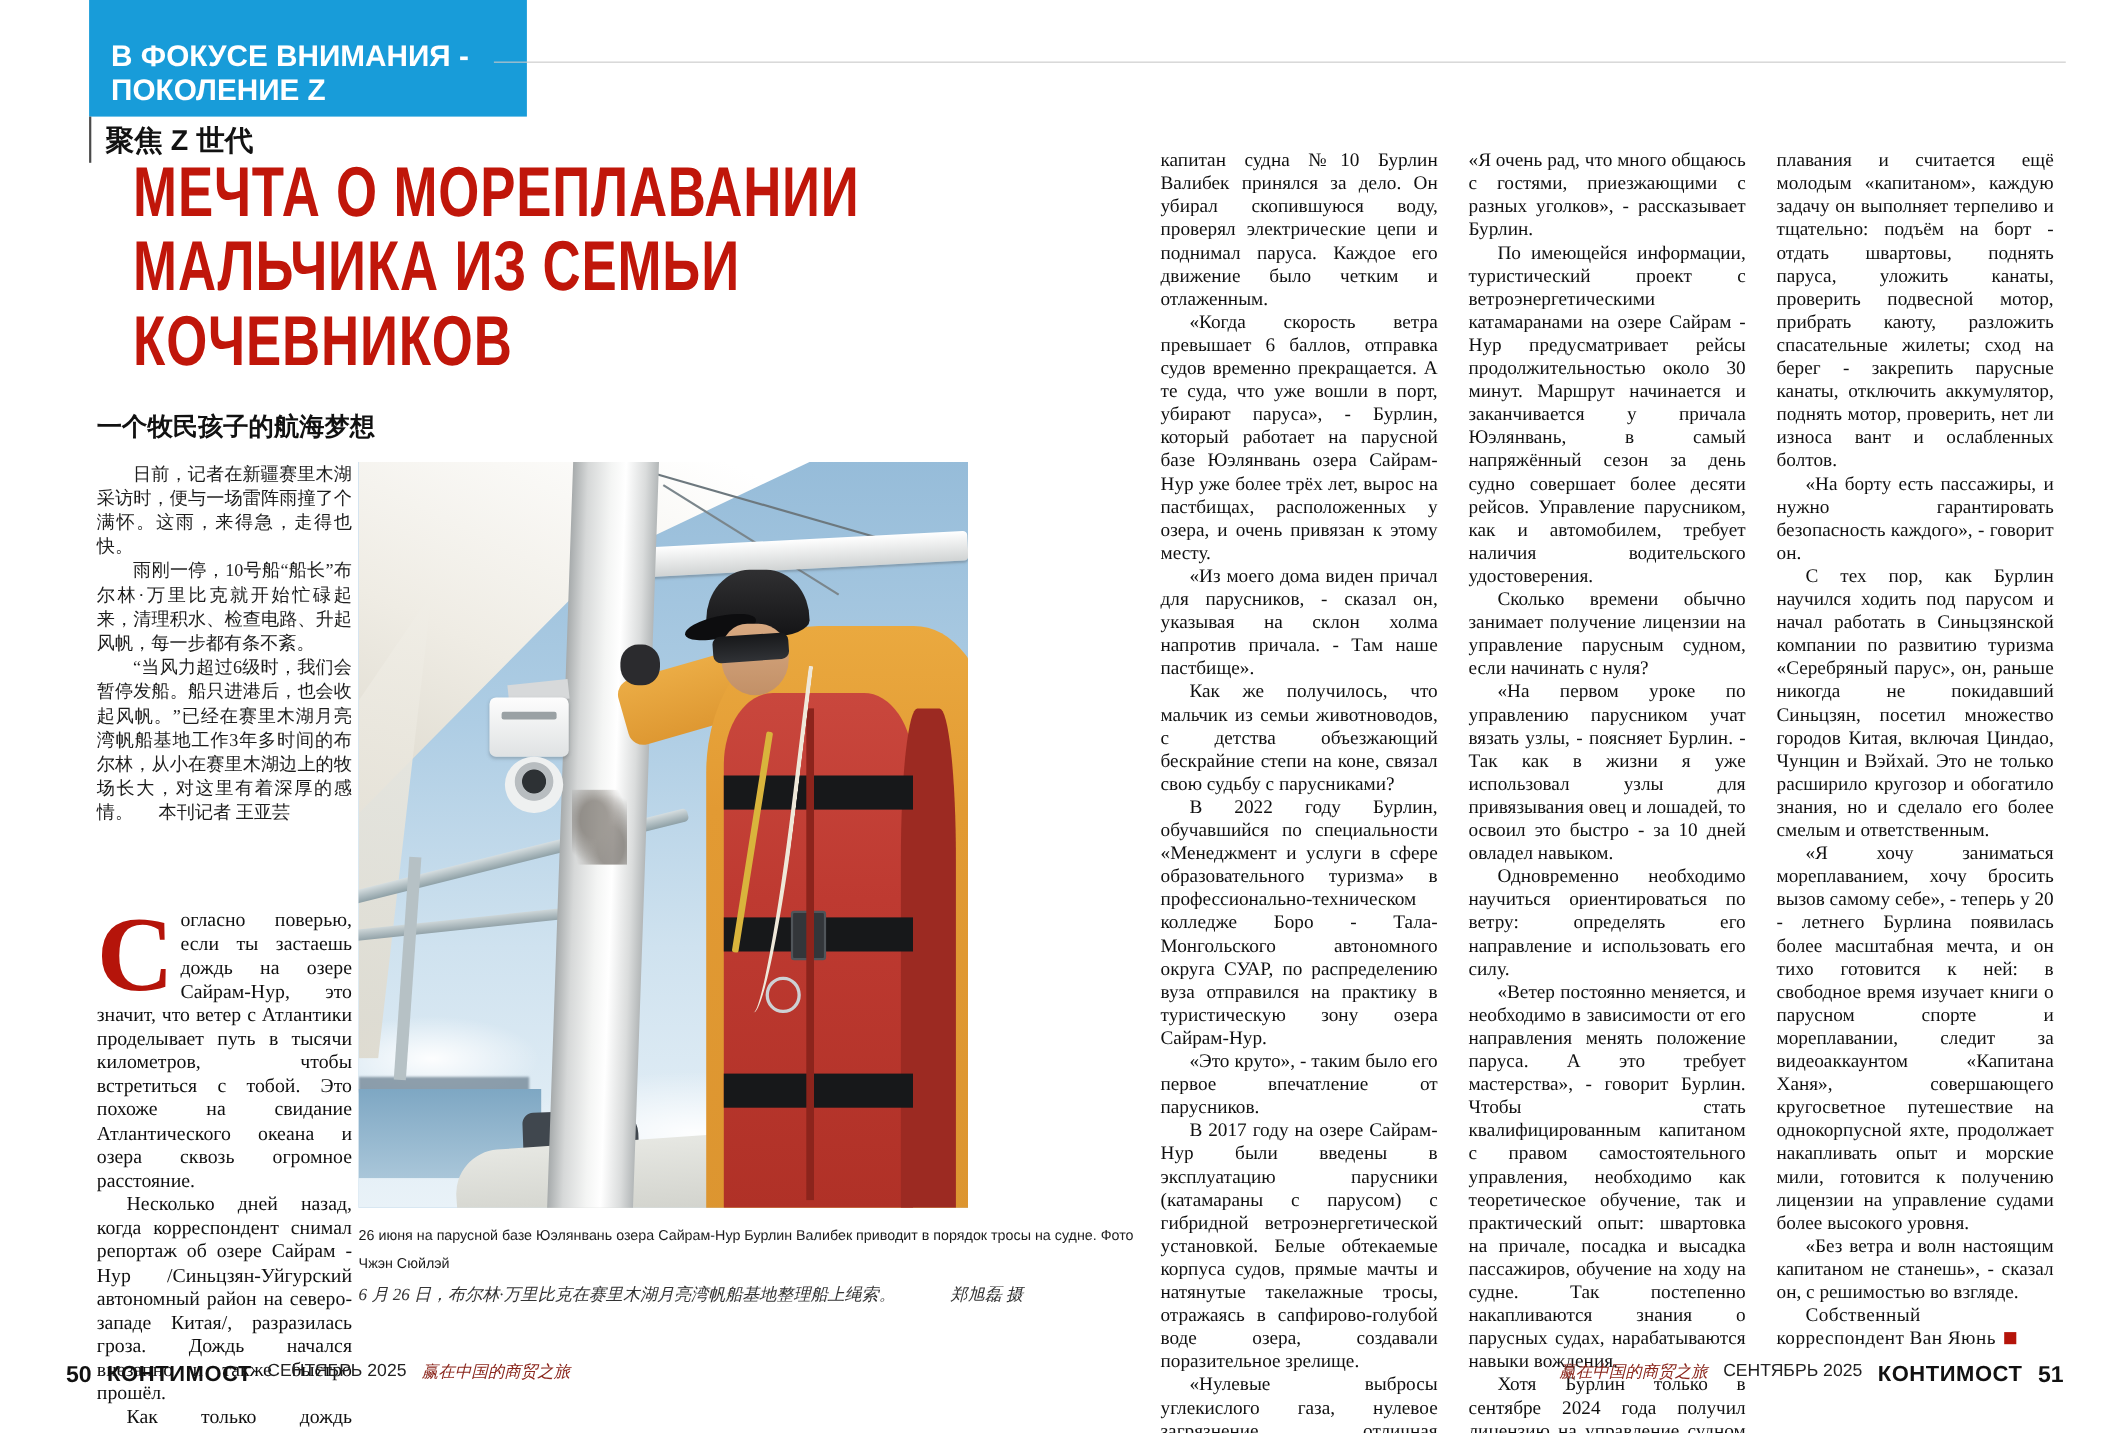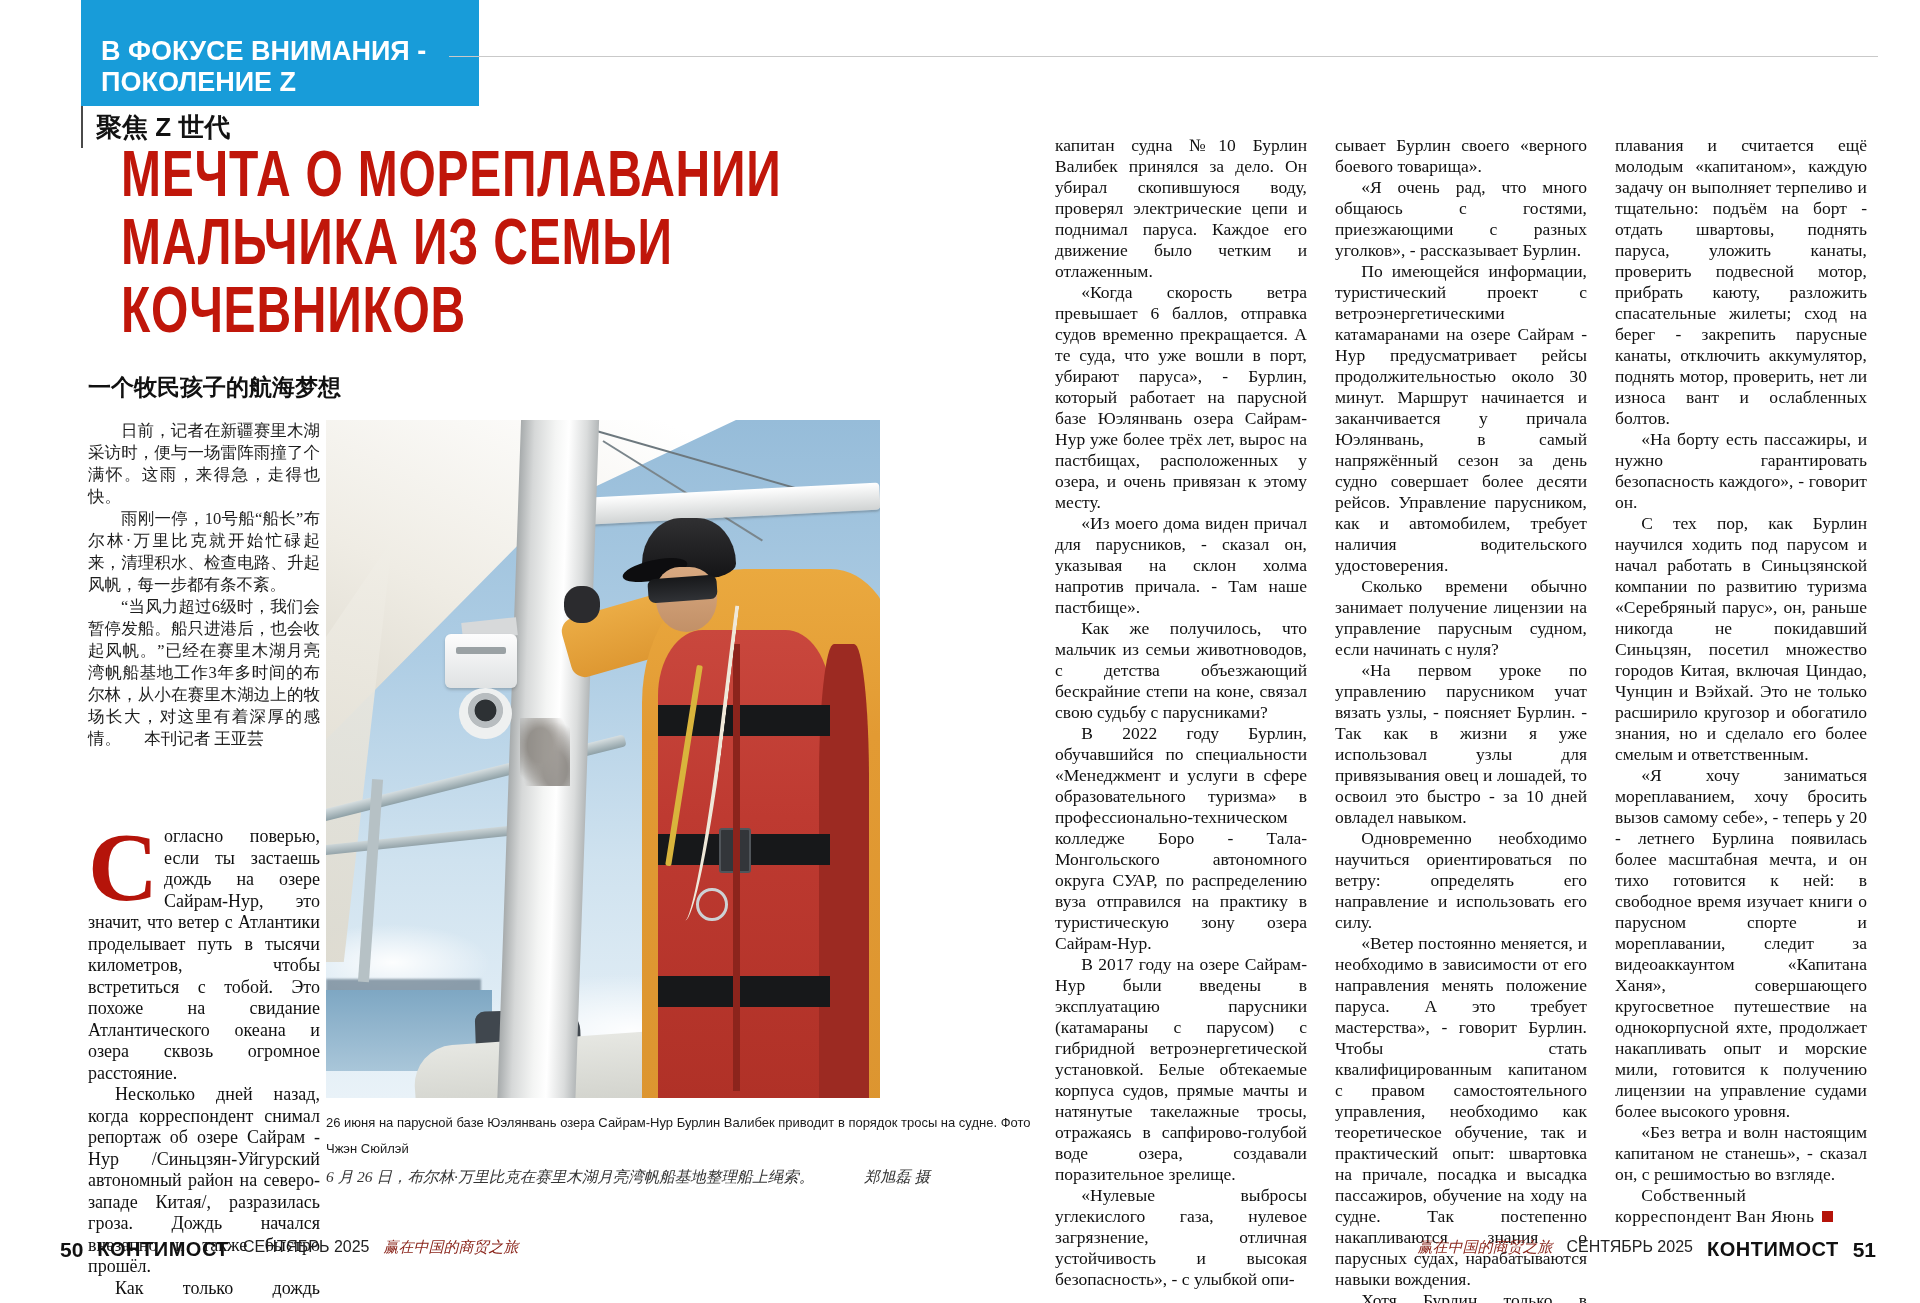--- a/index.html
+++ b/index.html
@@ -206,25 +206,25 @@
       <span class="cap-credit">郑旭磊 摄</span>
     </div>
   </div>
 
   <div class="abs col col1">
       <p>капитан судна №10 Бурлин Валибек принялся за дело. Он убирал скопившуюся воду, проверял электрические цепи и поднимал паруса. Каждое его движение было четким и отлаженным.</p>
       <p>«Когда скорость ветра превышает 6 баллов, отправка судов временно прекращается. А те суда, что уже вошли в порт, убирают паруса», - Бурлин, который работает на парусной базе Юэлянвань озера Сайрам-Нур уже более трёх лет, вырос на пастбищах, расположенных у озера, и очень привязан к этому месту.</p>
       <p>«Из моего дома виден причал для парусников, - сказал он, указывая на склон холма напротив причала. - Там наше пастбище».</p>
       <p>Как же получилось, что мальчик из семьи животноводов, с детства объезжающий бескрайние степи на коне, связал свою судьбу с парусниками?</p>
       <p>В 2022 году Бурлин, обучавшийся по специальности «Менеджмент и услуги в сфере образовательного туризма» в профессионально-техническом колледже Боро - Тала-Монгольского автономного округа СУАР, по распределению вуза отправился на практику в туристическую зону озера Сайрам-Нур.</p>
+      <p>«Это круто», - таким было его первое впечатление от парусников.</p>
       <p>В 2017 году на озере Сайрам-Нур были введены в эксплуатацию парусники (катамараны с парусом) с гибридной ветроэнергетической установкой. Белые обтекаемые корпуса судов, прямые мачты и натянутые такелажные тросы, отражаясь в сапфирово-голубой воде озера, создавали поразительное зрелище.</p>
       <p>«Нулевые выбросы углекислого газа, нулевое загрязнение, отличная устойчивость и высокая безопасность», - с улыбкой опи-</p>
     </div>
   <div class="abs col col2">
-      <p>сывает Бурлин своего «верного боевого товарища».</p>
       <p>«Я очень рад, что много общаюсь с гостями, приезжающими с разных уголков», - рассказывает Бурлин.</p>
       <p>По имеющейся информации, туристический проект с ветроэнергетическими катамаранами на озере Сайрам - Нур предусматривает рейсы продолжительностью около 30 минут. Маршрут начинается и заканчивается у причала Юэлянвань, в самый напряжённый сезон за день судно совершает более десяти рейсов. Управление парусником, как и автомобилем, требует наличия водительского удостоверения.</p>
       <p>Сколько времени обычно занимает получение лицензии на управление парусным судном, если начинать с нуля?</p>
       <p>«На первом уроке по управлению парусником учат вязать узлы, - поясняет Бурлин. - Так как в жизни я уже использовал узлы для привязывания овец и лошадей, то освоил это быстро - за 10 дней овладел навыком.</p>
       <p>Одновременно необходимо научиться ориентироваться по ветру: определять его направление и использовать его силу.</p>
       <p>«Ветер постоянно меняется, и необходимо в зависимости от его направления менять положение паруса. А это требует мастерства», - говорит Бурлин. Чтобы стать квалифицированным капитаном с правом самостоятельного управления, необходимо как теоретическое обучение, так и практический опыт: швартовка на причале, посадка и высадка пассажиров, обучение на ходу на судне. Так постепенно накапливаются знания о парусных судах, нарабатываются навыки вождения.</p>
       <p>Хотя Бурлин только в сентябре 2024 года получил лицензию на управление судном внутреннего</p>
     </div>
   <div class="abs col col3">
     <div>

